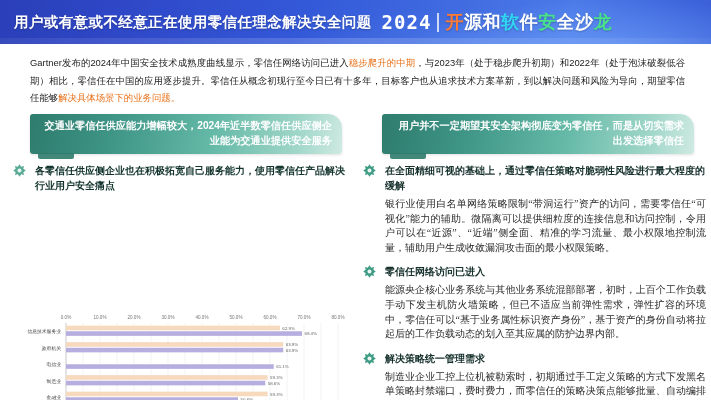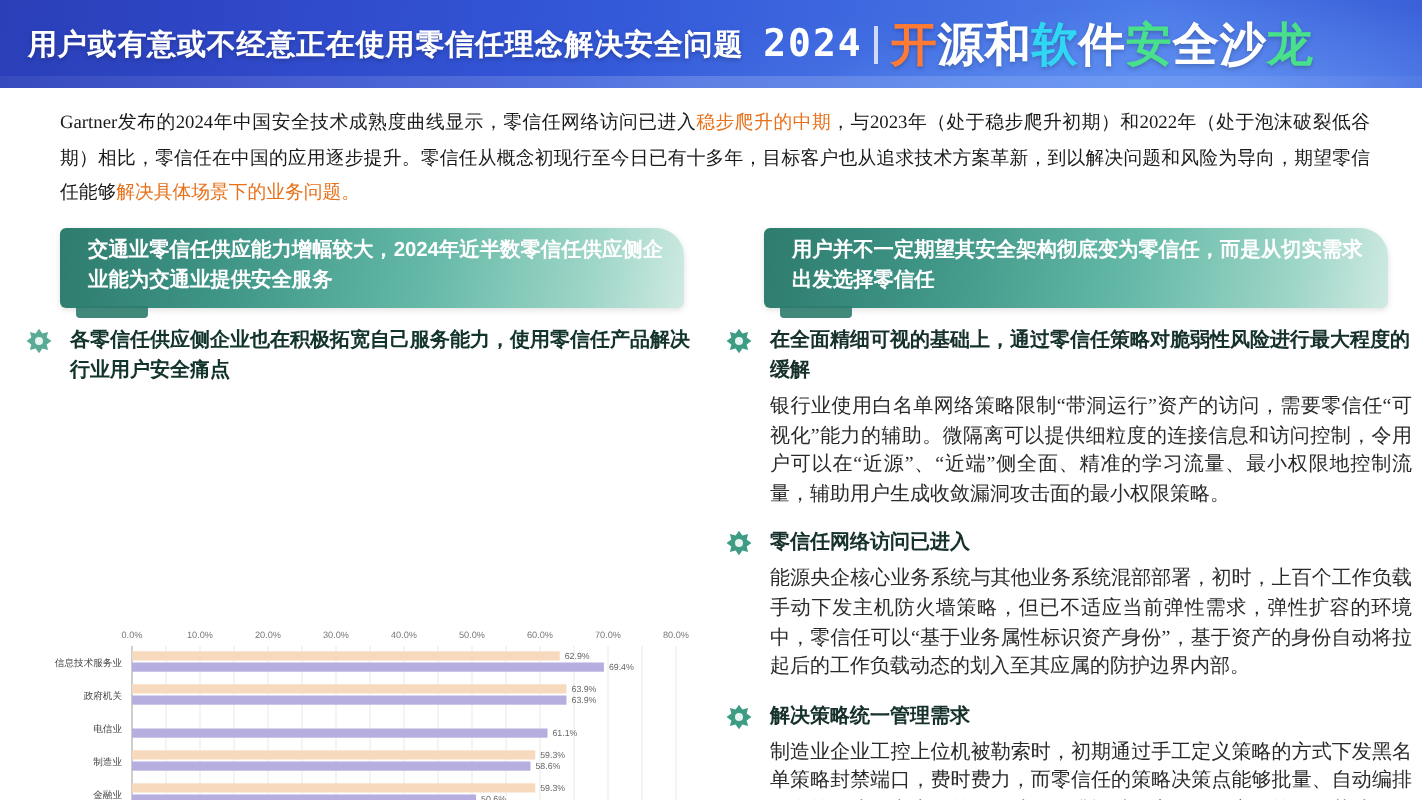--- a/index.html
+++ b/index.html
@@ -51,34 +51,34 @@
   #brand-year {
     color: #ffffff; font-size: 19px; font-weight: bold;
     font-family: "DejaVu Sans Mono", monospace;
     letter-spacing: 1px;
   }
   .brand-sep {
     display: inline-block; width: 2px; height: 19px;
     background: rgba(255,255,255,0.75);
   }
   #brand-name {
-    font-size: 23px; font-weight: bold; letter-spacing: 0.5px;
+    font-size: 18px; font-weight: bold; letter-spacing: 0.5px;
     color: #ffffff;
     text-shadow: 0 1px 2px rgba(0,0,0,0.22);
   }
 
   
   #intro {
     position: absolute; left: 30px; top: 54px;
     width: 655px;
     font-size: 9.4px;
     line-height: 17.5px;
     color: #1a1a1a;
     text-align: justify;
-    font-family: Liberation Serif, serif;
+    font-family: Liberation Sans, sans-serif;
   }
   #intro .hl { color: #e8701a; }
 
   
   .col { position: absolute; top: 114px; }
   #col-left  { left: 8px;  width: 345px; }
   #col-right { left: 358px; width: 348px; }
 
   .panel-head {
     position: relative;
@@ -86,20 +86,21 @@
     min-width: 305px;
     max-width: 312px;
     padding: 5px 10px 6px 14px;
     color: #ffffff;
     font-size: 10.2px;
     font-weight: bold;
     line-height: 14.5px;
     border-radius: 3px 14px 3px 3px;
     background: linear-gradient(100deg, #2e7c6e 0%, #3d9384 25%, #63b8a6 58%, #9fd6c8 85%, #cfeae2 100%);
     box-shadow: 0 1px 3px rgba(0,0,0,0.12);
+    text-align: right;
   }
   #col-left .panel-head { margin-left: 22px; }
   #col-right .panel-head { margin-left: 24px; }
   .panel-head::after {
     content: "";
     position: absolute; left: 8px; bottom: -5px;
     width: 36px; height: 6px;
     background: #2e7c6e;
     border-radius: 0 0 2px 2px;
     opacity: 0.9;

